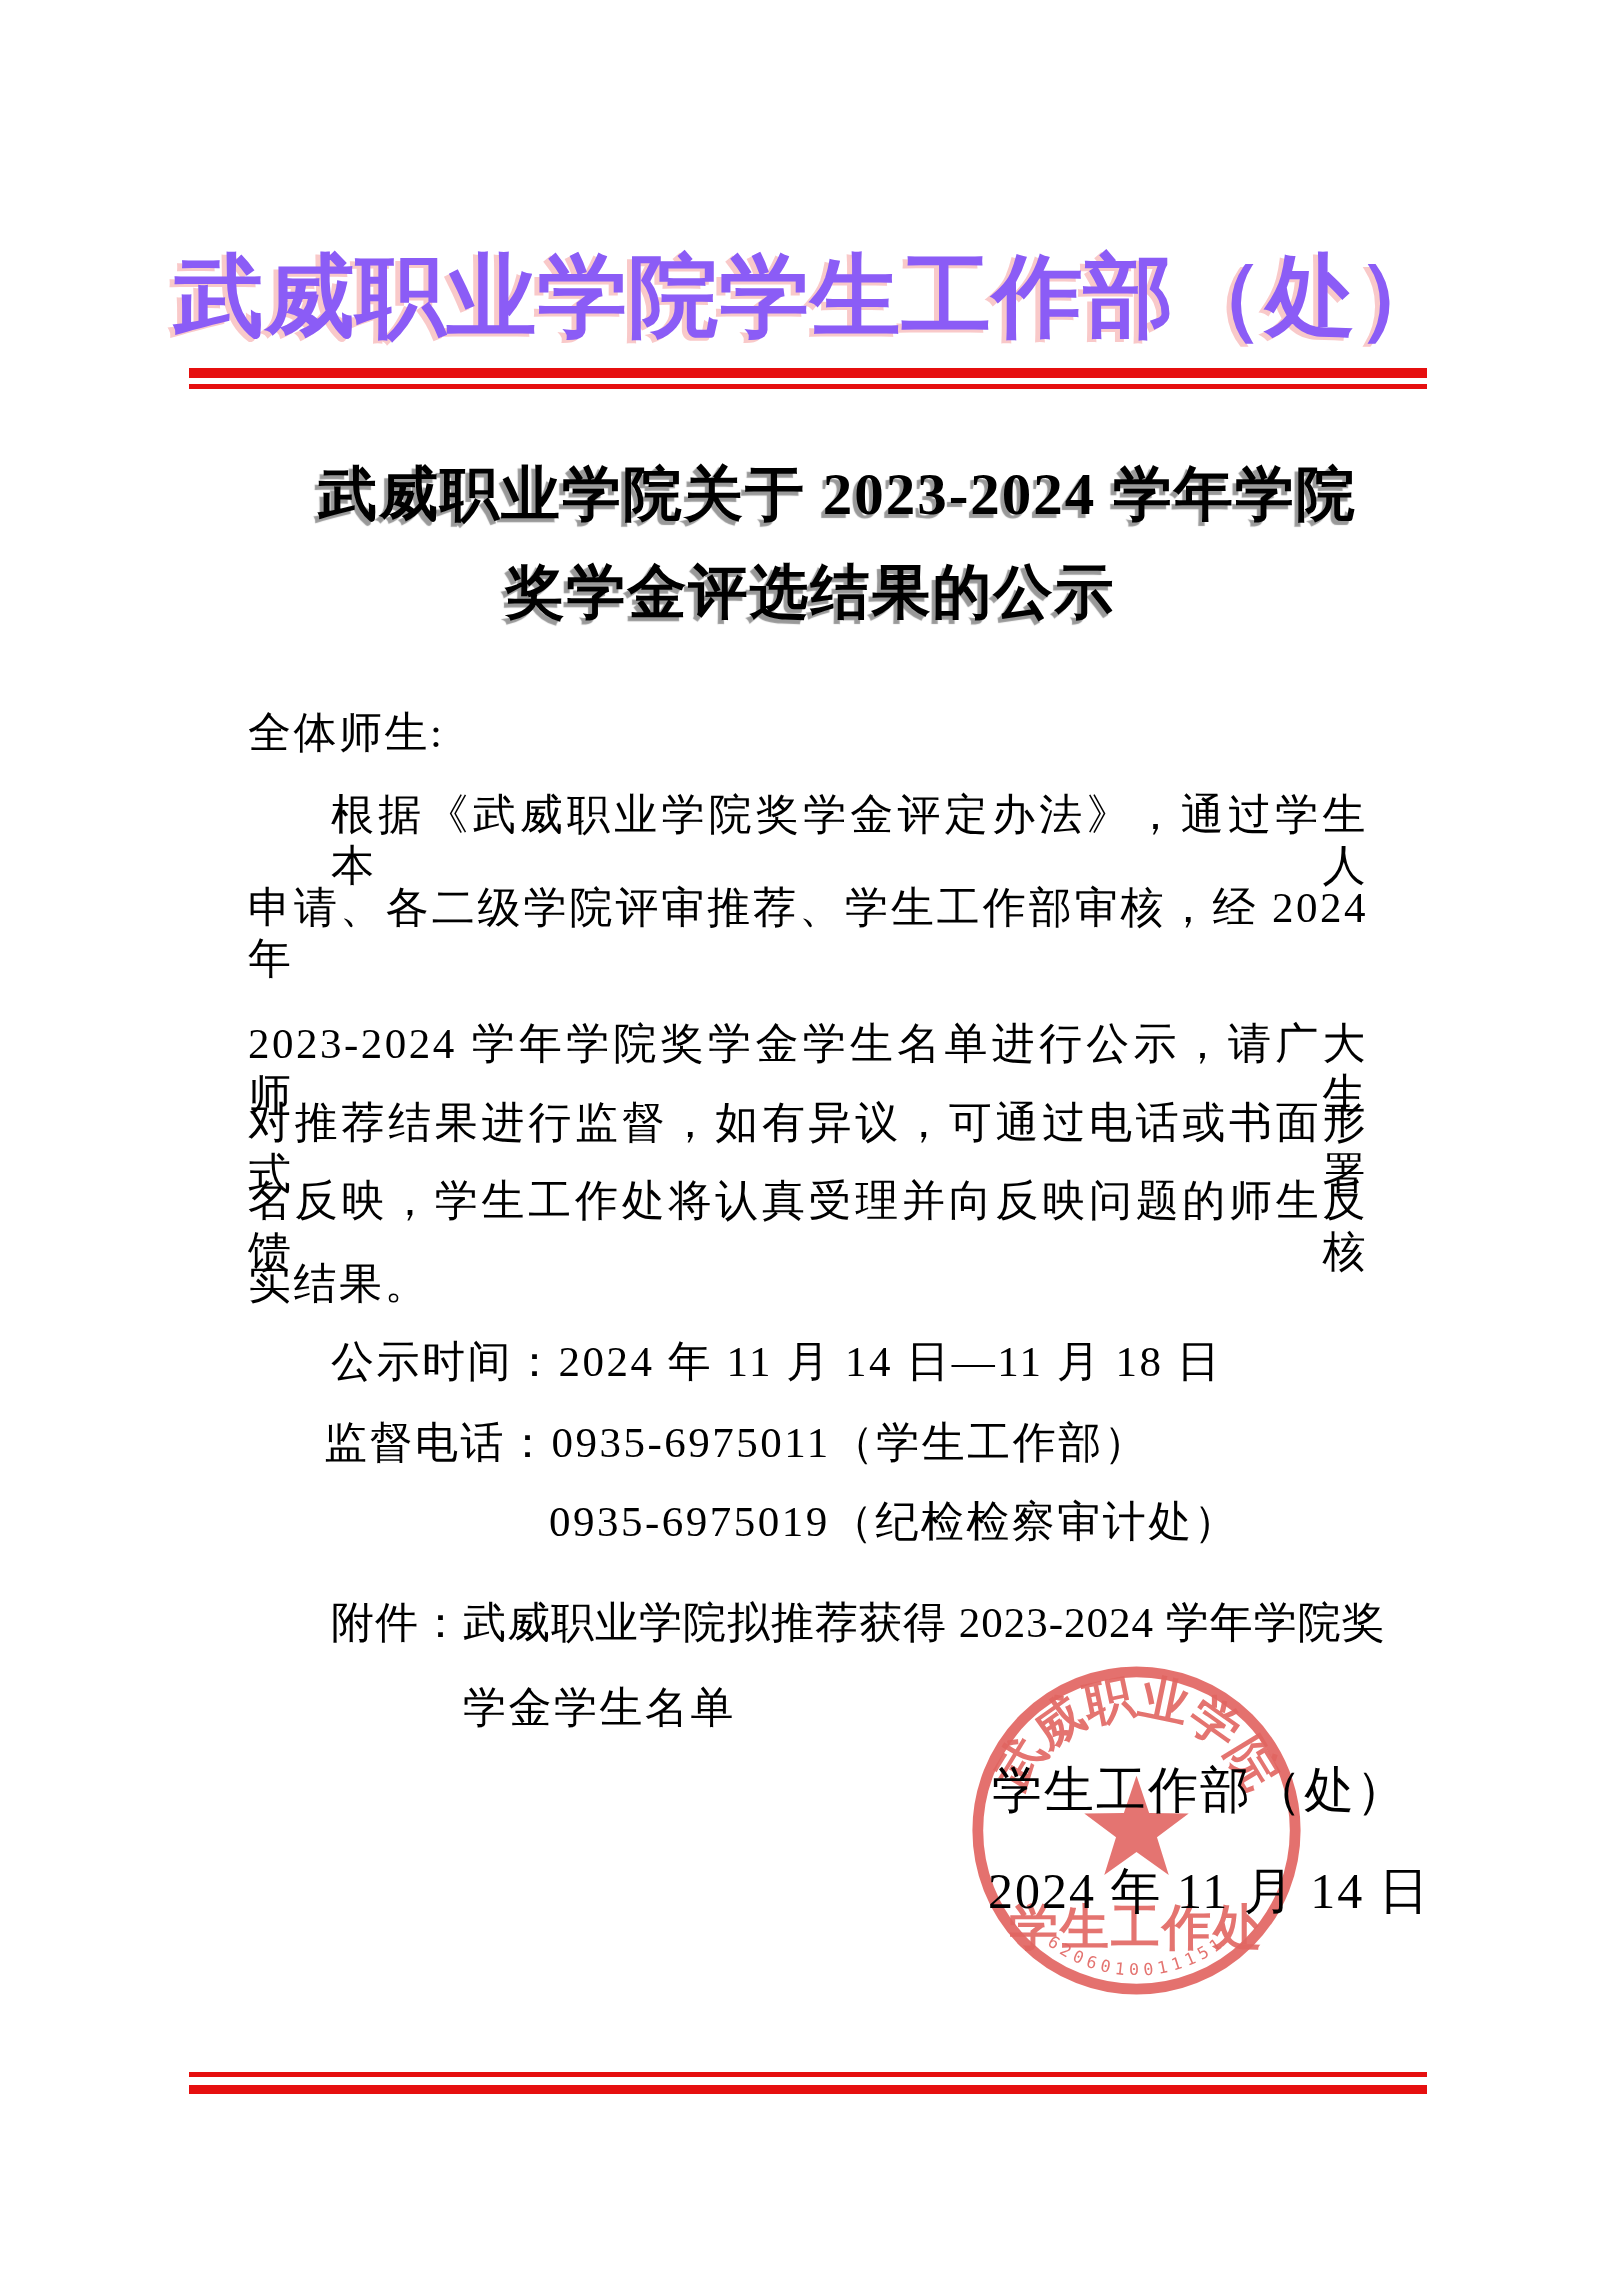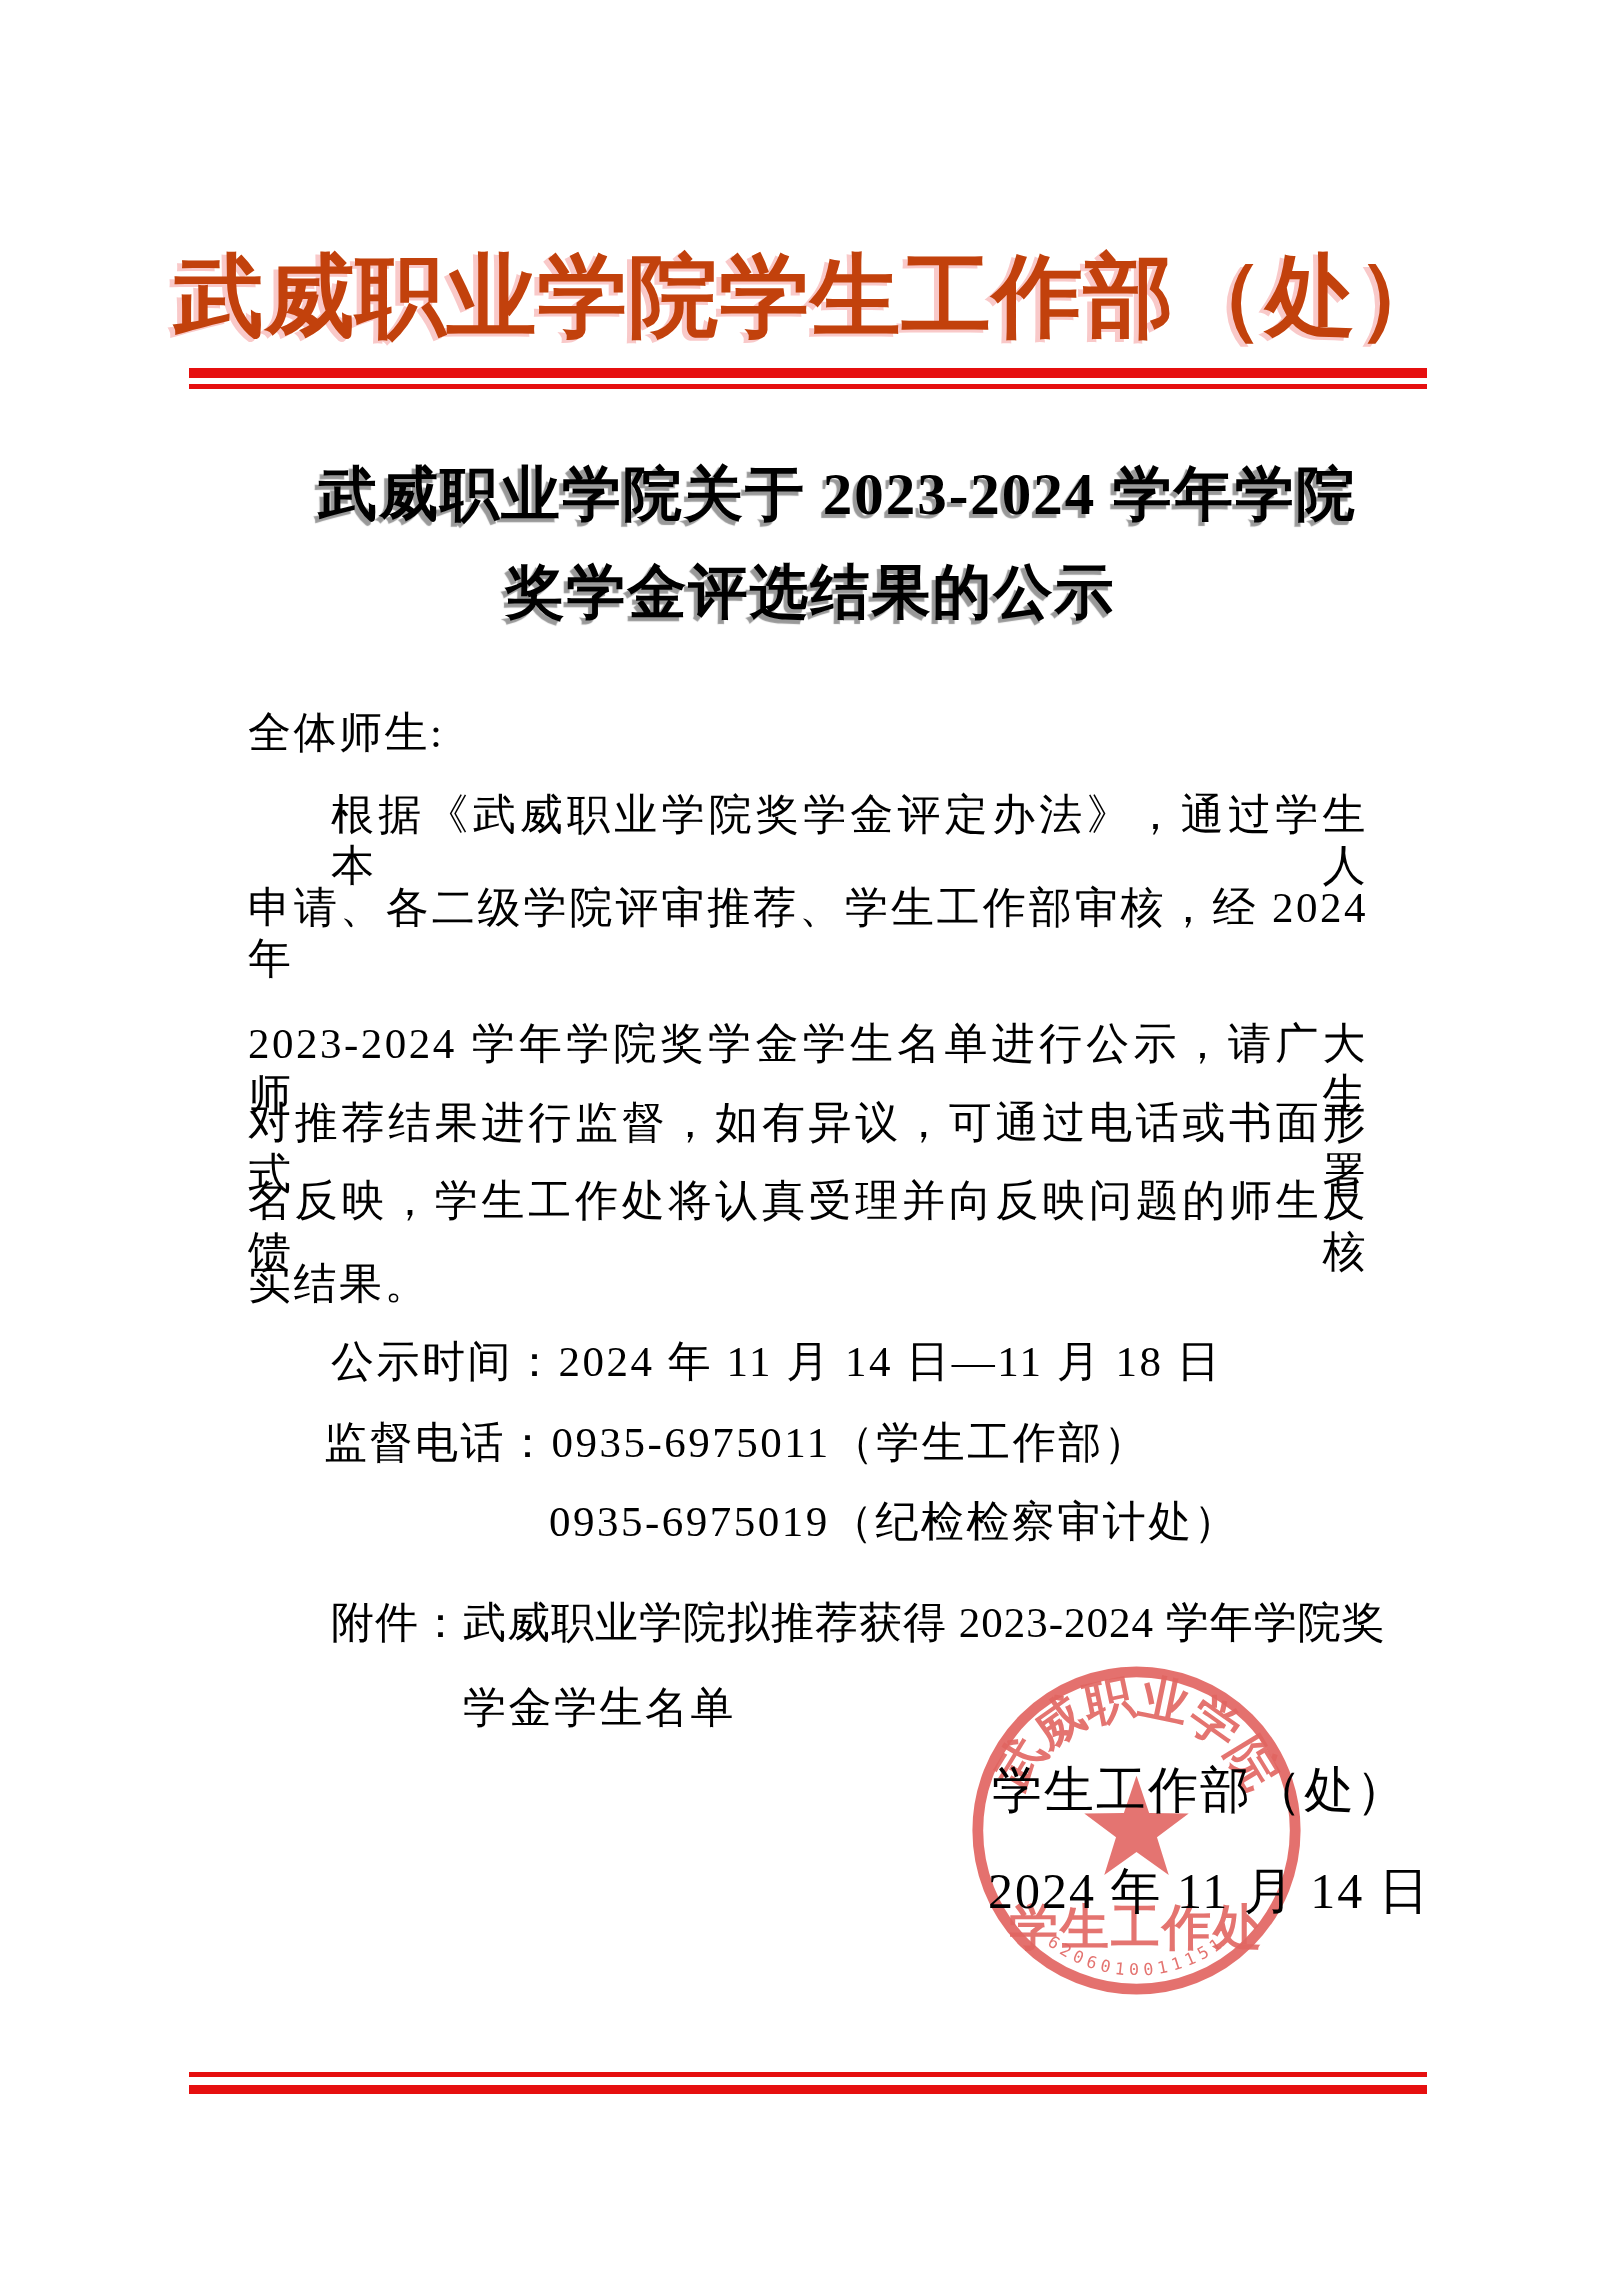--- a/index.html
+++ b/index.html
@@ -9,21 +9,21 @@
     background:#ffffff;
     overflow:hidden;
     font-family:"Liberation Serif","DejaVu Serif",serif;
     color:#000;
   }
   
   .masthead{
     position:absolute;left:0;top:247px;width:100%;
     text-align:center;
     font-size:90px;font-weight:900;line-height:1.1;
-    color:#c2410c;
+    color:#8b5cf6;
     letter-spacing:1px;
     text-shadow:-4.9px 2.9px 0 rgba(235,60,60,.28);
     white-space:nowrap;
   }
   .rule{position:absolute;left:189px;width:1238px;background:#e60f0f;}
   .rule.top-thick{top:368px;height:9.8px;}
   .rule.top-thin{top:384px;height:4.9px;}
   .rule.bot-thin{top:2072px;height:4.9px;}
   .rule.bot-thick{top:2085px;height:8.8px;}
   

